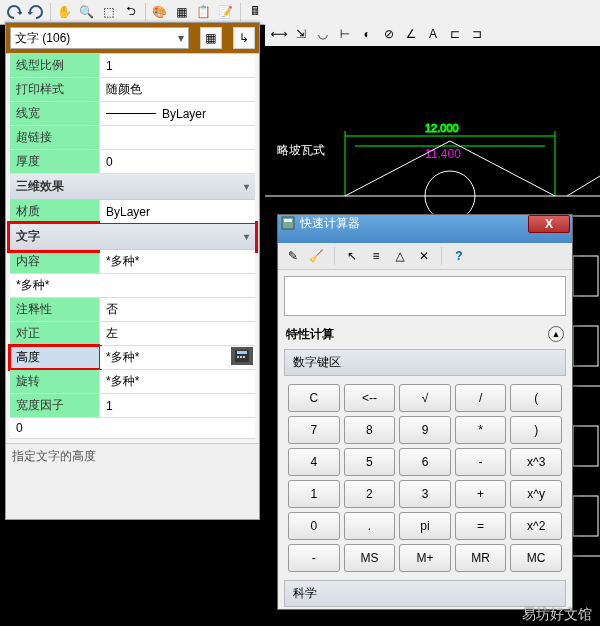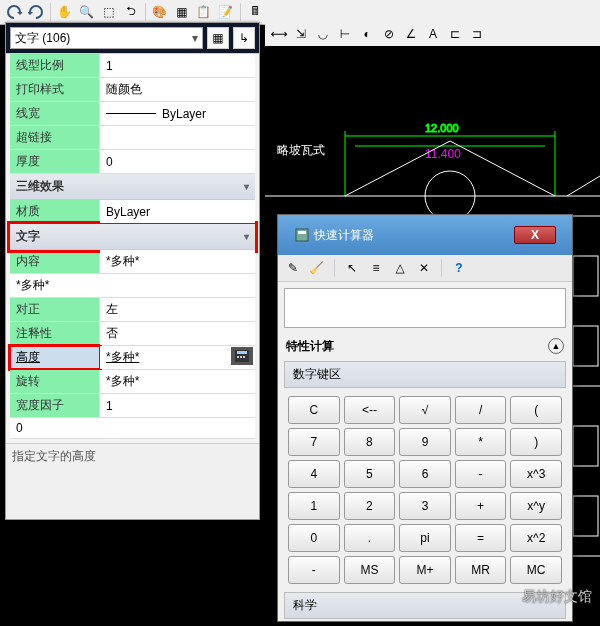--- a/index.html
+++ b/index.html
@@ -2,51 +2,51 @@
 <html><head>
 <meta charset="utf-8">
 <style>
 *{box-sizing:border-box;margin:0;padding:0;font-family:"Microsoft YaHei",SimSun,Arial,sans-serif;font-size:12px}
 body{width:600px;height:626px;background:#000;position:relative;overflow:hidden}
 .toolbar{background:#f0f0f0;border-bottom:1px solid #aaa;display:flex;align-items:center;padding:2px 4px;gap:2px}
 .tb-btn{width:20px;height:20px;border:1px solid transparent;display:flex;align-items:center;justify-content:center}
 .sep{width:1px;height:18px;background:#ccc;margin:0 2px}
 .svg-icon{width:16px;height:16px}
 #props{position:absolute;left:5px;top:22px;width:255px;background:#f4f4f4;border:1px solid #999;box-shadow:0 0 3px rgba(0,0,0,.3)}
-#props-head{background:#0f172a;border-bottom:1px solid #ccc;padding:4px;display:flex;align-items:center;gap:4px}
+#props-head{background:#a16207;border-bottom:1px solid #ccc;padding:4px;display:flex;align-items:center;gap:11px}
 #obj-type{flex:1;background:#fff;border:1px solid #aaa;padding:2px 4px;height:22px;display:flex;align-items:center;justify-content:space-between}
 #obj-type::after{content:'▾';color:#555}
 .head-ico{width:22px;height:22px;border:1px solid #ccc;display:flex;align-items:center;justify-content:center;background:#f8f8f8}
 #props-body{padding:0 4px 4px 4px;max-height:530px;overflow:hidden}
 .grid-row{display:flex;border-bottom:1px solid #ddd}
 .grid-lab{width:90px;padding:3px 6px;background:#86efac;border-right:1px solid #ddd;color:#333}
 .grid-val{flex:1;padding:3px 6px;background:#fff;display:flex;align-items:center;position:relative}
 .sect{background:linear-gradient(#e6eaef,#d5dbe4);padding:4px 6px;font-weight:bold;color:#333;border-bottom:1px solid #ccc;display:flex;justify-content:space-between;align-items:center}
 .sect::after{content:'▾';color:#666;font-size:10px}
 .redbox{outline:3px solid #e00;outline-offset:-1px}
 .calc-btn{position:absolute;right:2px;top:1px;width:22px;height:18px;background:#555;display:flex;align-items:center;justify-content:center}
 .hint{padding:4px 6px;color:#555;border-top:1px solid #ccc;background:#f0f0f0;height:76px}
 #canvas{position:absolute;left:265px;top:46px;width:335px;height:580px;background:#000}
 .dim{stroke:#0f0;fill:#0f0;font-size:11px}
 #calc{position:absolute;left:277px;top:214px;width:296px;background:#f0f0f0;border:1px solid #666;box-shadow:2px 2px 8px rgba(0,0,0,.4)}
-#calc-title{height:40px;background:linear-gradient(#6aa9e0,#4788c8);display:flex;align-items:center;padding:0 16px;color:#fff}
+#calc-title{height:28px;background:linear-gradient(#6aa9e0,#4788c8);display:flex;padding:0 2px;color:#fff}
 #calc-title span{margin-left:4px}
 #calc-close{margin-left:auto;width:42px;height:18px;background:linear-gradient(#d96060,#b03030);border:1px solid #800;border-radius:2px;display:flex;align-items:center;justify-content:center;color:#fff;font-weight:bold}
 #calc-tools{padding:4px 6px;display:flex;gap:6px;border-bottom:1px solid #ccc;background:#eaeaea}
 .ct-ico{width:18px;height:18px;display:flex;align-items:center;justify-content:center}
 #calc-disp{margin:6px;height:40px;background:#fff;border:1px solid #aaa}
 #calc-res{margin:4px 6px;padding:3px 6px;background:#fff;border:1px solid #aaa}
 .res-red{border:3px solid #e00}
 #calc-sub{padding:4px 8px;font-weight:bold;display:flex;justify-content:space-between;align-items:flex-start}
 .collapse-ico{width:16px;height:16px;border:1px solid #666;border-radius:50%;display:flex;align-items:center;justify-content:center;font-size:9px}
 .keysect{background:linear-gradient(#e6eaef,#d5dbe4);padding:4px 8px;font-weight:normal;margin:2px 6px;border:1px solid #bbb}
 #keypad{display:grid;grid-template-columns:repeat(5,1fr);gap:4px;padding:6px;margin:0 4px}
 .key{height:28px;background:linear-gradient(#fdfdfd,#e4e4e4);border:1px solid #999;border-radius:3px;display:flex;align-items:center;justify-content:center;cursor:pointer;font-size:12px}
 .line-samp{width:50px;height:1px;background:#000;margin-right:6px}
-#wm{position:absolute;right:8px;bottom:20px;color:#ccc;font-size:14px;font-family:Liberation Sans, sans-serif;text-shadow:0 0 2px #000}
+#wm{position:absolute;right:8px;bottom:2px;color:#ccc;font-size:14px;font-family:Liberation Sans, sans-serif;text-shadow:0 0 2px #000}
 .tb1{position:absolute;left:0;top:0;width:600px}
 .tb2{position:absolute;left:265px;top:22px;width:335px}
 </style>
 </head>
 <body>
 
 <div class="toolbar tb1">
   <div class="tb-btn">
       <svg class="svg-icon" viewBox="0 0 16 16">
         <path d="M8 3a5 5 0 015 5h-2l3 3 3-3h-2a7 7 0 10-7 7v-2a5 5 0 110-10z" fill="#357"></path>
@@ -162,32 +162,32 @@
           <div class="grid-val">
             <span>*多种*</span>
           </div>
         </div>
         <div class="grid-row">
           <div class="grid-val">
             <span>*多种*</span>
           </div>
         </div>
         <div class="grid-row">
+          <div class="grid-lab">注释性</div>
+          <div class="grid-val">
+            <span>否</span>
+          </div>
+        </div>
+        <div class="grid-row">
           <div class="grid-lab">对正</div>
           <div class="grid-val">
             <span>左</span>
           </div>
         </div>
-        <div class="grid-row">
-          <div class="grid-lab">注释性</div>
-          <div class="grid-val">
-            <span>否</span>
-          </div>
-        </div>
-        <div class="grid-row" style="background: rgb(204, 221, 238); text-decoration: underline;">
+        <div class="grid-row" style="background: rgb(204, 221, 238);">
           <div class="grid-lab redbox" style="background: rgb(204, 221, 238); color: rgb(0, 0, 0);">高度</div>
           <div class="grid-val" style="background: rgb(255, 255, 255);">
             <span>*多种*</span>
             <div class="calc-btn">
               <svg width="16" height="14">
                 <rect x="1" y="1" width="14" height="12" fill="#333"></rect>
                 <rect x="3" y="2" width="10" height="3" fill="#9cf"></rect>
                 <rect x="3" y="7" width="2" height="2" fill="#ccc"></rect>
                 <rect x="6" y="7" width="2" height="2" fill="#ccc"></rect>
                 <rect x="9" y="7" width="2" height="2" fill="#ccc"></rect>

